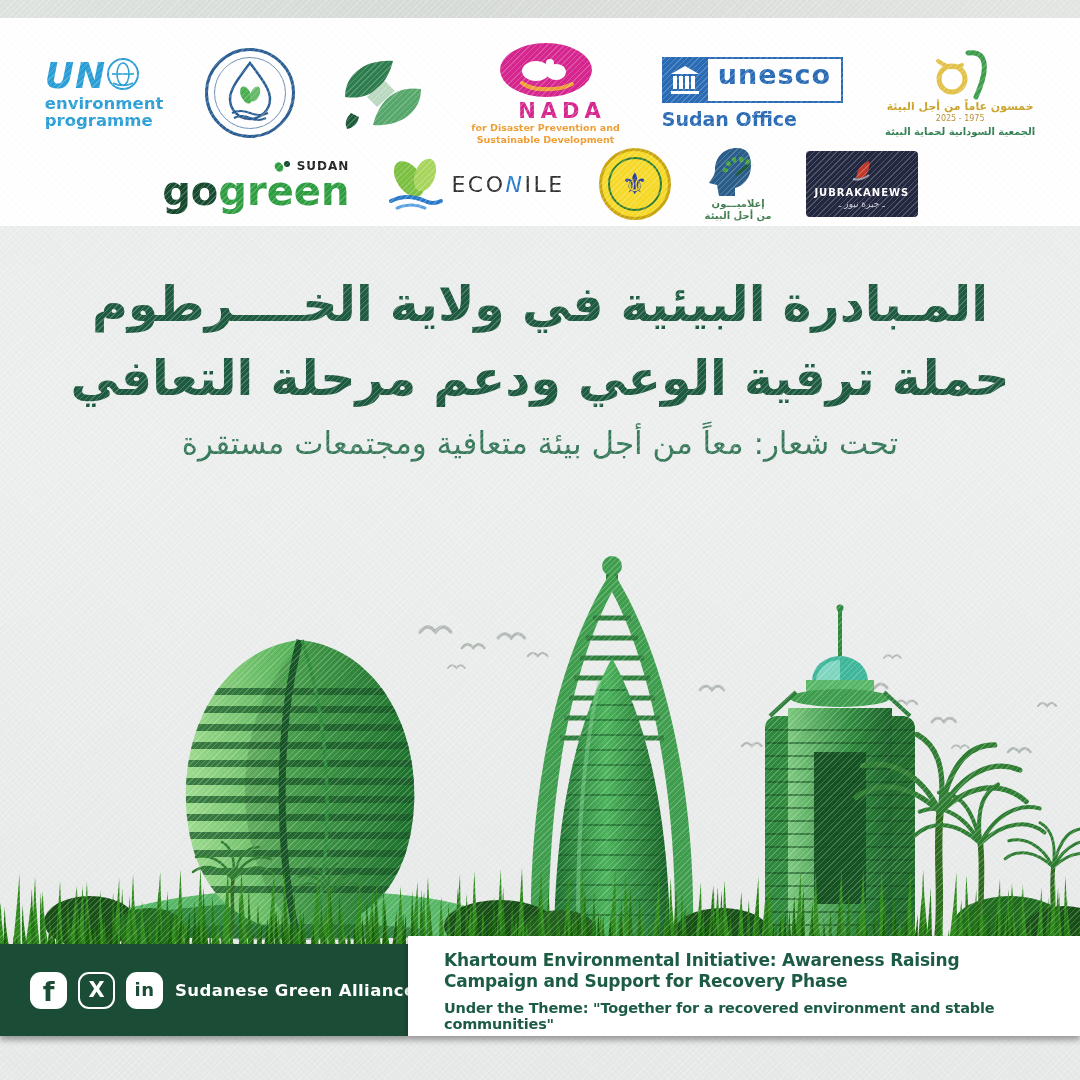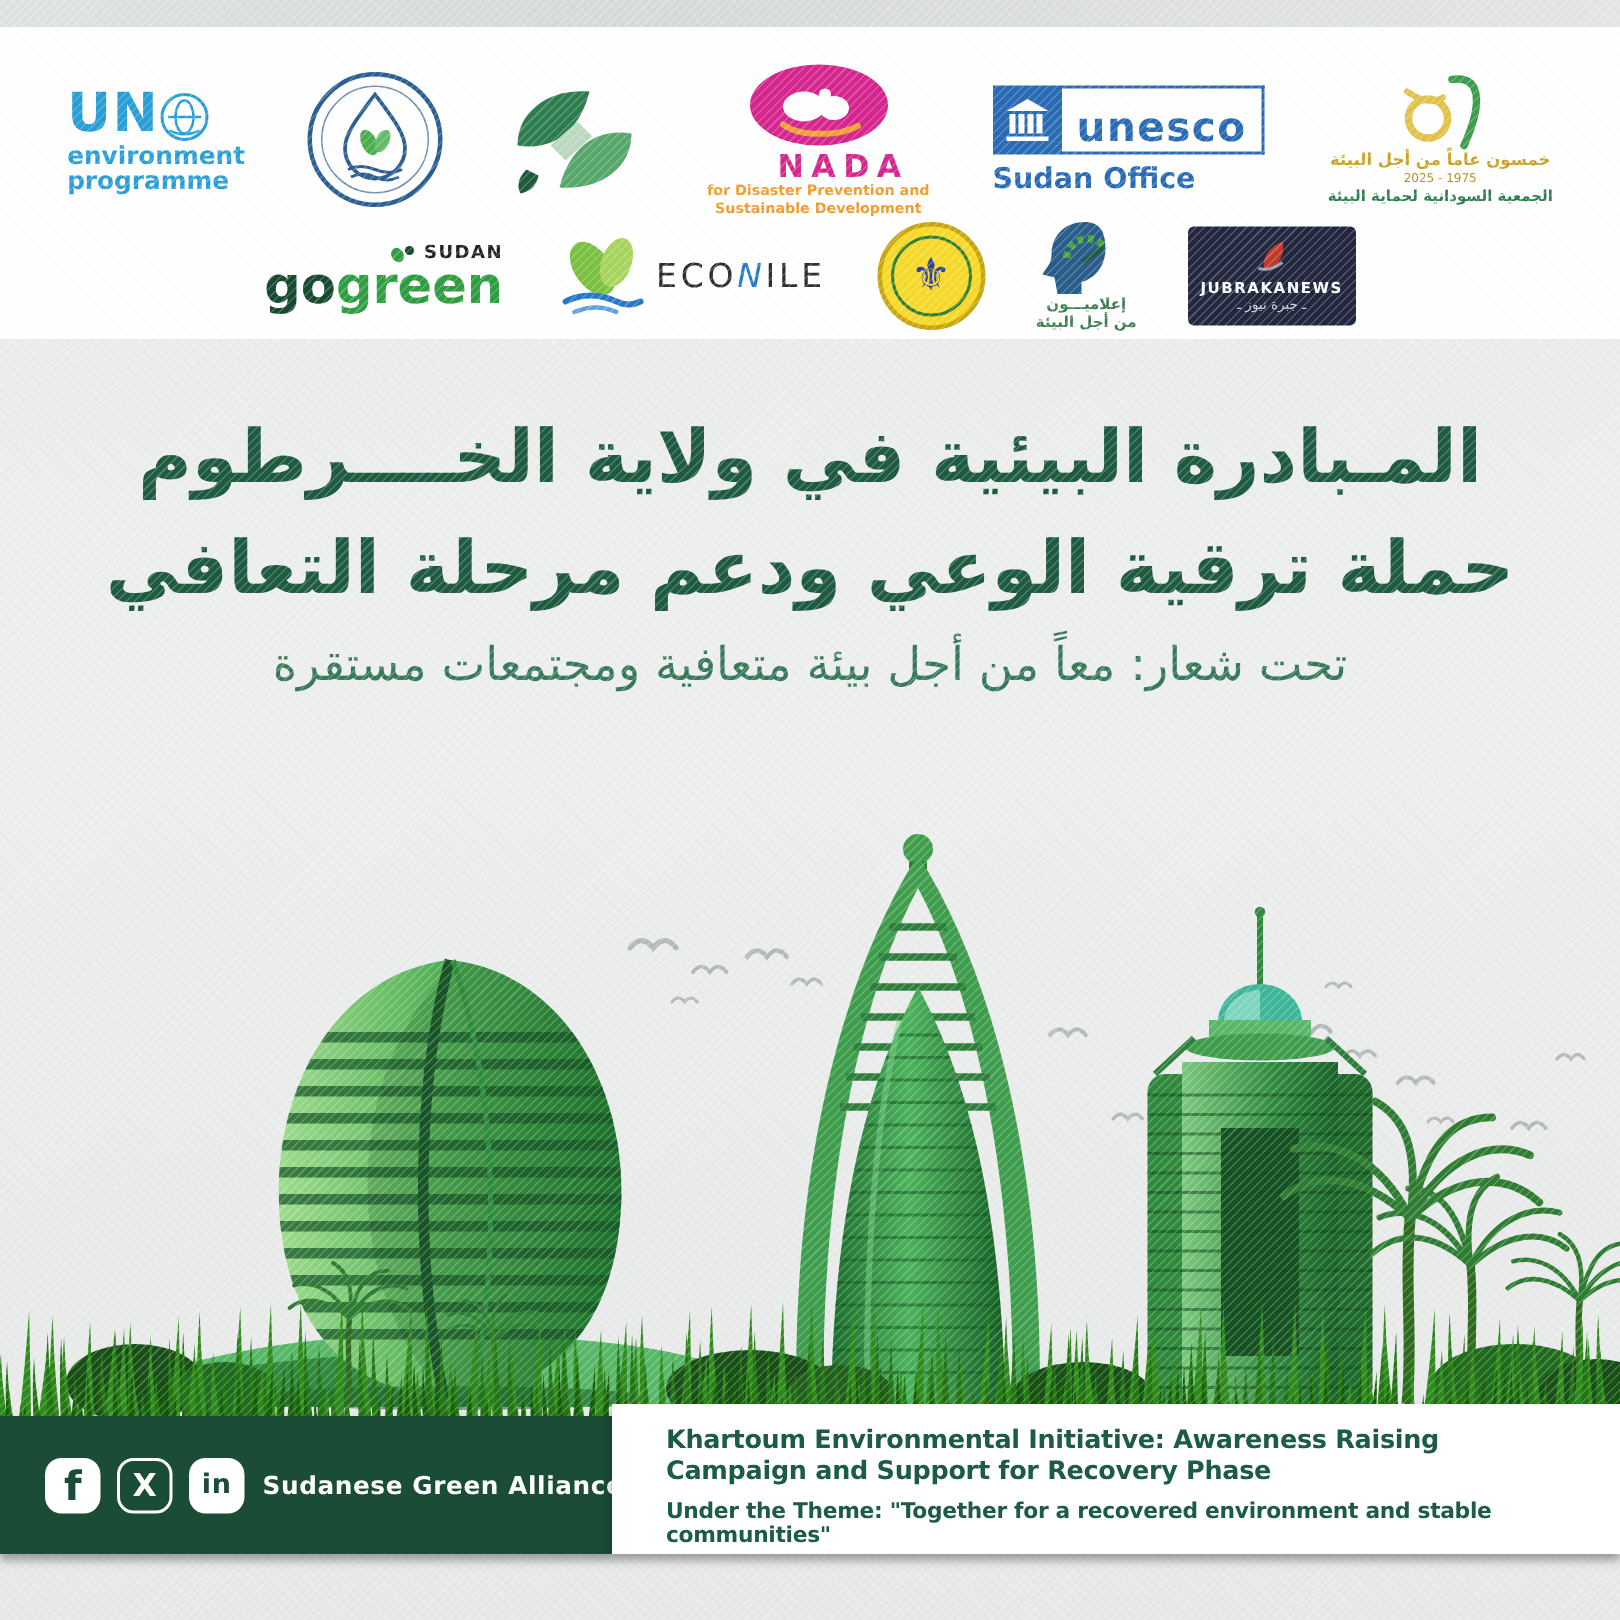--- a/index.html
+++ b/index.html
@@ -15,51 +15,51 @@
   .topstrip{position:absolute;left:0;top:0;width:1080px;height:18px;
     background:linear-gradient(90deg,#dfe3e0,#d7dbd8 40%,#e3e6e3);}
   .logoband{position:absolute;left:0;top:18px;width:1080px;height:208px;background:#ffffff;}
   .lrow{position:absolute;left:0;width:1080px;display:flex;justify-content:center;align-items:center;}
   .row1{top:20px;height:110px;gap:42px;}
   .row2{top:128px;height:76px;gap:34px;}
   .logo{display:flex;align-items:center;justify-content:center;}
 
   
   .unep{flex-direction:column;align-items:flex-start;color:#2a9fd6;line-height:1.05;}
-  .unep .top{display:flex;align-items:flex-end;gap:0;}
+  .unep .top{display:flex;align-items:flex-start;gap:0;font-style:italic;}
   .unep .un{font-size:36px;font-weight:bold;letter-spacing:1px;}
   .unep .sub{font-size:16.5px;font-weight:600;}
   
   .soc{width:84px;height:84px;border:3px solid #2c5f94;border-radius:50%;position:relative;background:#fff;}
   .soc .inner{position:absolute;inset:6px;border:1.5px solid #6c8fb5;border-radius:50%;}
   
   .sga{gap:10px;}
   .sga .txt{text-align:right;color:#2e7d4f;font-weight:bold;direction:rtl;}
   .sga .txt .l{font-size:21px;line-height:1.08;}
   .sga .en{font-size:11px;color:#8f968f;font-weight:normal;margin-top:3px;}
   
   .nada{flex-direction:column;line-height:1;}
   .nada .name{font-size:21px;font-weight:bold;color:#d6268f;letter-spacing:5px;margin-top:2px;margin-left:33px;}
   .nada .sub{font-size:9.5px;color:#ef9b2d;font-weight:bold;text-align:center;line-height:1.25;}
   
   .unesco{flex-direction:column;align-items:flex-start;}
   .unesco .boxrow{display:flex;align-items:stretch;}
   .unesco .sq{width:46px;height:46px;background:#2a6bb5;display:flex;align-items:center;justify-content:center;}
-  .unesco .wordbox{border:2.5px solid #2a6bb5;border-left:none;display:flex;align-items:flex-end;padding:0 10px;background:#fff;}
+  .unesco .wordbox{border:2.5px solid #2a6bb5;border-left:none;display:flex;align-items:flex-start;padding:0 10px;background:#fff;}
   .unesco .word{font-size:27px;font-weight:bold;color:#2a6bb5;letter-spacing:1px;}
   .unesco .office{font-size:19px;font-weight:bold;color:#2a6bb5;margin-top:5px;}
   
   .secs{flex-direction:column;line-height:1.1;}
   .secs .ar{font-size:11px;color:#c9a227;font-weight:bold;}
   .secs .years{font-size:8px;color:#b58c2a;margin:2px 0;}
   .secs .sub{font-size:10px;color:#2e7d4f;font-weight:bold;}
   
   .gg{flex-direction:column;align-items:flex-end;line-height:.9;}
   .gg .sudan{font-size:12px;font-weight:bold;color:#222;letter-spacing:1px;margin-left:40px;}
-  .gg .main{font-size:34px;font-weight:800;}
+  .gg .main{font-size:40px;font-weight:800;}
   .gg .go{color:#174a2e;}
   .gg .green{color:#2f9e41;}
   
   .econ{gap:4px;}
   .econ .word{font-size:22px;color:#2f2f2f;letter-spacing:2.5px;font-weight:500;}
   .econ .word .n{color:#2878c8;font-style:italic;}
   
   .scout{width:66px;height:66px;border-radius:50%;background:#f7d929;border:3px solid #c9a50f;
     position:relative;display:flex;align-items:center;justify-content:center;}
   .scout .ring{position:absolute;inset:6px;border:2.5px solid #2e7d32;border-radius:50%;}

